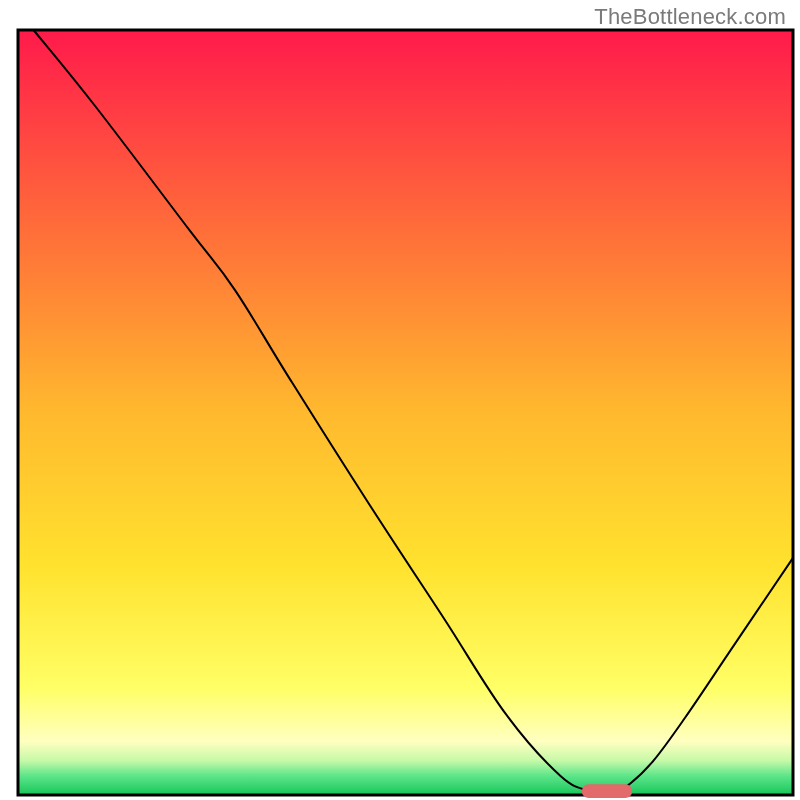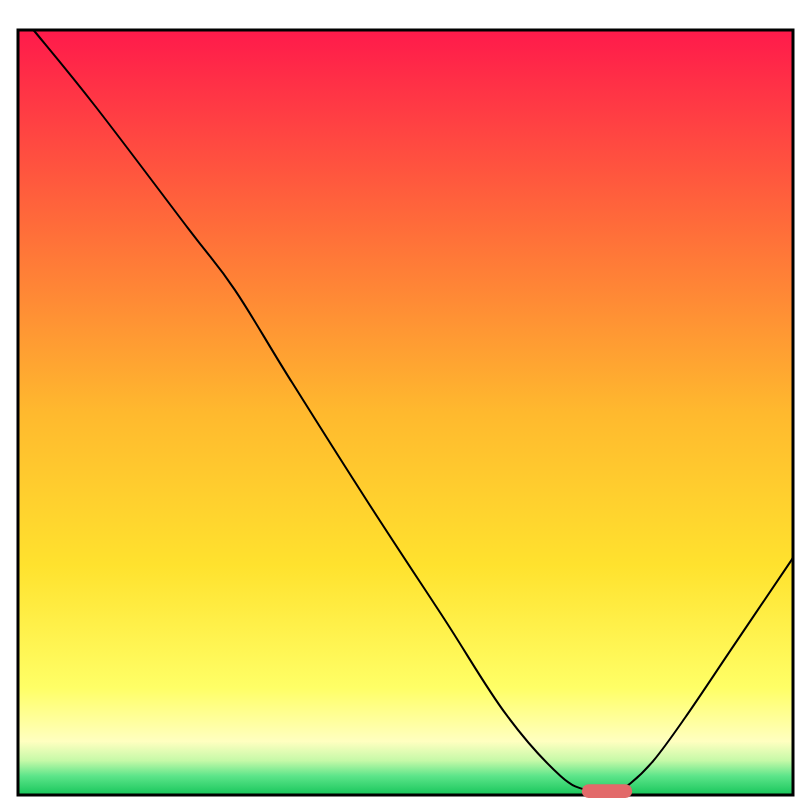--- a/index.html
+++ b/index.html
@@ -30,20 +30,21 @@
     position: absolute;
     top: 0;
     left: 0;
   }
 </style>
 </head>
 <body>
 
 <div class="chart-container">
 
+  <div class="watermark">TheBottleneck.com</div>
 
   <svg class="chart" width="800" height="800" viewBox="0 0 800 800">
     <defs>
       <linearGradient id="bg-grad" x1="0" y1="0" x2="0" y2="1">
           <stop offset="0.00%" stop-color="#ff1a4b"></stop>
           <stop offset="25.00%" stop-color="#ff6a3a"></stop>
           <stop offset="50.00%" stop-color="#ffb92e"></stop>
           <stop offset="70.00%" stop-color="#ffe22e"></stop>
           <stop offset="86.00%" stop-color="#ffff66"></stop>
           <stop offset="93.00%" stop-color="#ffffc0"></stop>

